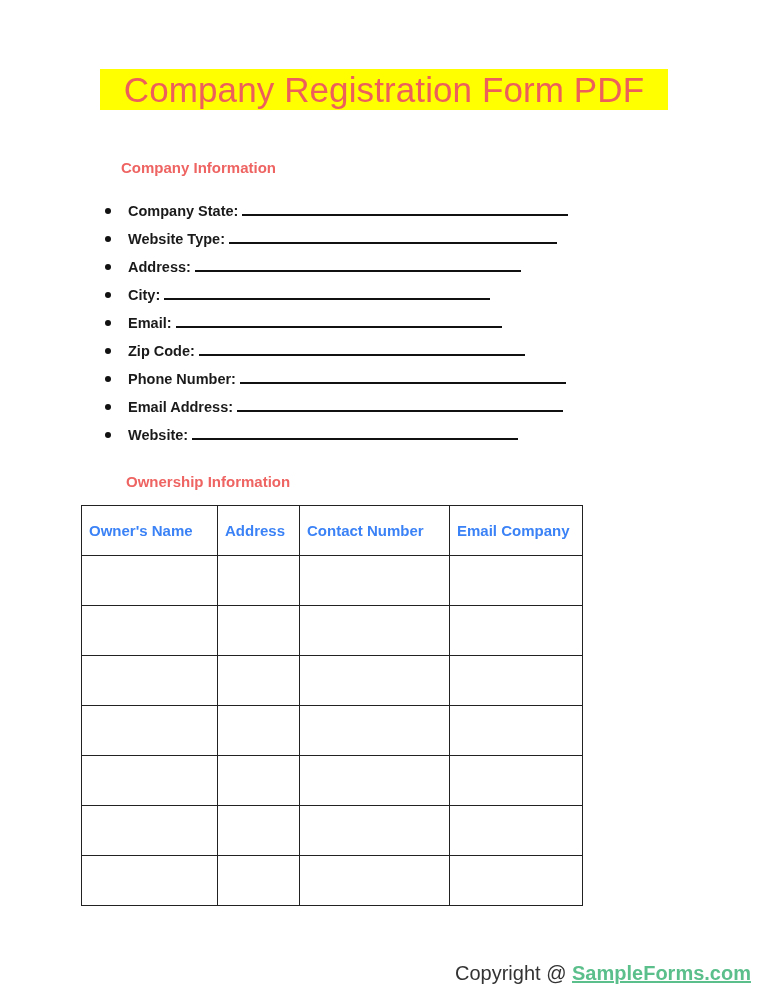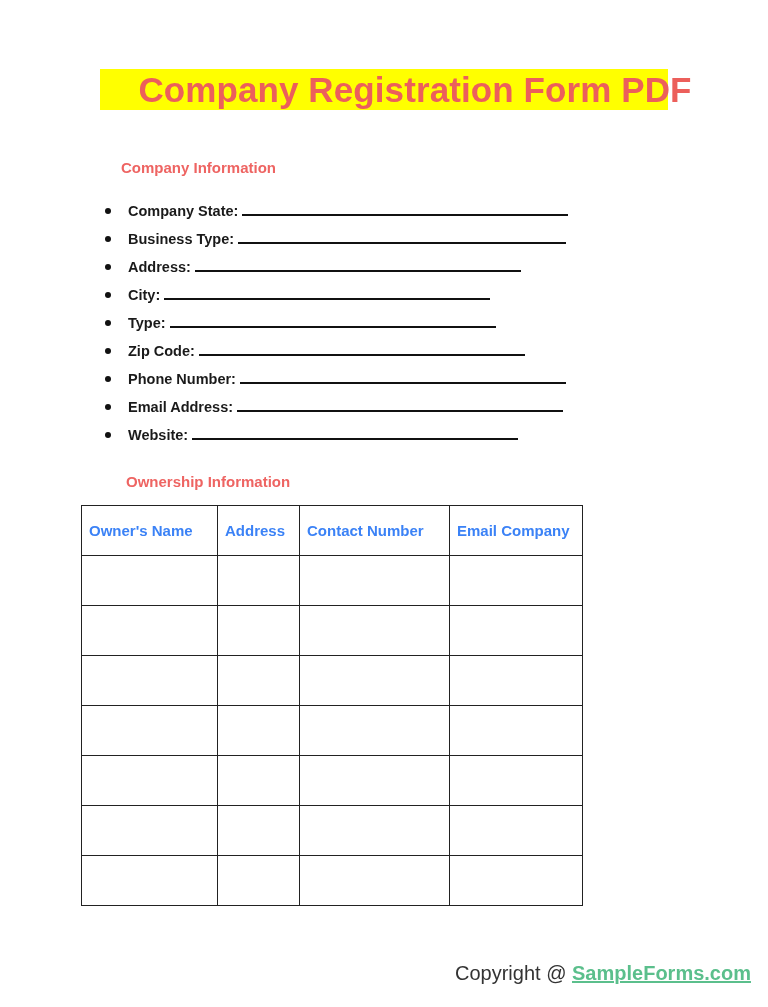--- a/index.html
+++ b/index.html
@@ -1,18 +1,18 @@
 <!DOCTYPE html>
 <html><head>
   <meta charset="utf-8">
   <style>
     html, body { margin: 0; padding: 0; background: #ffffff; }
     body { width: 768px; height: 1007px; position: relative; overflow: hidden; font-family: "Liberation Sans", sans-serif; }
     .title-wrap { position: absolute; left: 100px; top: 69px; width: 568px; height: 41px; background: #ffff00; }
-    .title { position: absolute; left: 0; top: 1px; width: 568px; text-align: center; font-weight: bold; font-size: 35px; line-height: 40px; color: #ec5f5b; white-space: nowrap; letter-spacing: 0.1px; margin-left: 31px; }
+    .title { position: absolute; left: 0; top: 1px; width: 568px; text-align: center; font-weight: normal; font-size: 35px; line-height: 40px; color: #ec5f5b; white-space: nowrap; letter-spacing: 0.1px; }
     .section-heading { position: absolute; left: 81px; font-weight: bold; font-size: 15px; color: #ee6462; }
     .field-list { position: absolute; left: 100px; top: 200px; margin: 0; padding: 0; list-style: none; }
     .field { position: relative; height: 28px; font-size: 14.5px; font-weight: bold; color: #1a1a1a; white-space: nowrap; line-height: 22px; }
     .bullet { position: absolute; left: 5px; top: 8px; width: 6px; height: 6px; border-radius: 50%; background: #111; }
     .field-label { position: absolute; left: 28px; top: 0; }
     .field-line { display: inline-block; border-bottom: 2px solid #111; height: 14px; vertical-align: top; margin-left: 4px; }
     table.owners { position: absolute; left: 81px; top: 505px; border-collapse: collapse; }
     table.owners td, table.owners th { border: 1.5px solid #222; padding: 0 7px; height: 49px; text-align: left; vertical-align: middle; }
     table.owners th { font-size: 15px; font-weight: bold; color: #3b82f6; }
     .footer { position: absolute; left: 455px; top: 962px; font-size: 20px; color: #333; white-space: nowrap; }
@@ -27,33 +27,33 @@
 
 <div class="section-heading" style="top:159px;margin-left:40px;">Company Information</div>
 
 <ul class="field-list" id="field-list">
     <li class="field">
       <span class="bullet"></span>
       <span class="field-label"><span>Company State:</span><span class="field-line" style="width: 326px;"></span></span>
     </li>
     <li class="field">
       <span class="bullet"></span>
-      <span class="field-label"><span>Business Type:</span><span class="field-line" style="width: 328px;"></span></span>
+      <span class="field-label"><span>Website Type:</span><span class="field-line" style="width: 328px;"></span></span>
     </li>
     <li class="field">
       <span class="bullet"></span>
       <span class="field-label"><span>Address:</span><span class="field-line" style="width: 326px;"></span></span>
     </li>
     <li class="field">
       <span class="bullet"></span>
       <span class="field-label"><span>City:</span><span class="field-line" style="width: 326px;"></span></span>
     </li>
     <li class="field">
       <span class="bullet"></span>
-      <span class="field-label"><span>Type:</span><span class="field-line" style="width: 326px;"></span></span>
+      <span class="field-label"><span>Email:</span><span class="field-line" style="width: 326px;"></span></span>
     </li>
     <li class="field">
       <span class="bullet"></span>
       <span class="field-label"><span>Zip Code:</span><span class="field-line" style="width: 326px;"></span></span>
     </li>
     <li class="field">
       <span class="bullet"></span>
       <span class="field-label"><span>Phone Number:</span><span class="field-line" style="width: 326px;"></span></span>
     </li>
     <li class="field">

